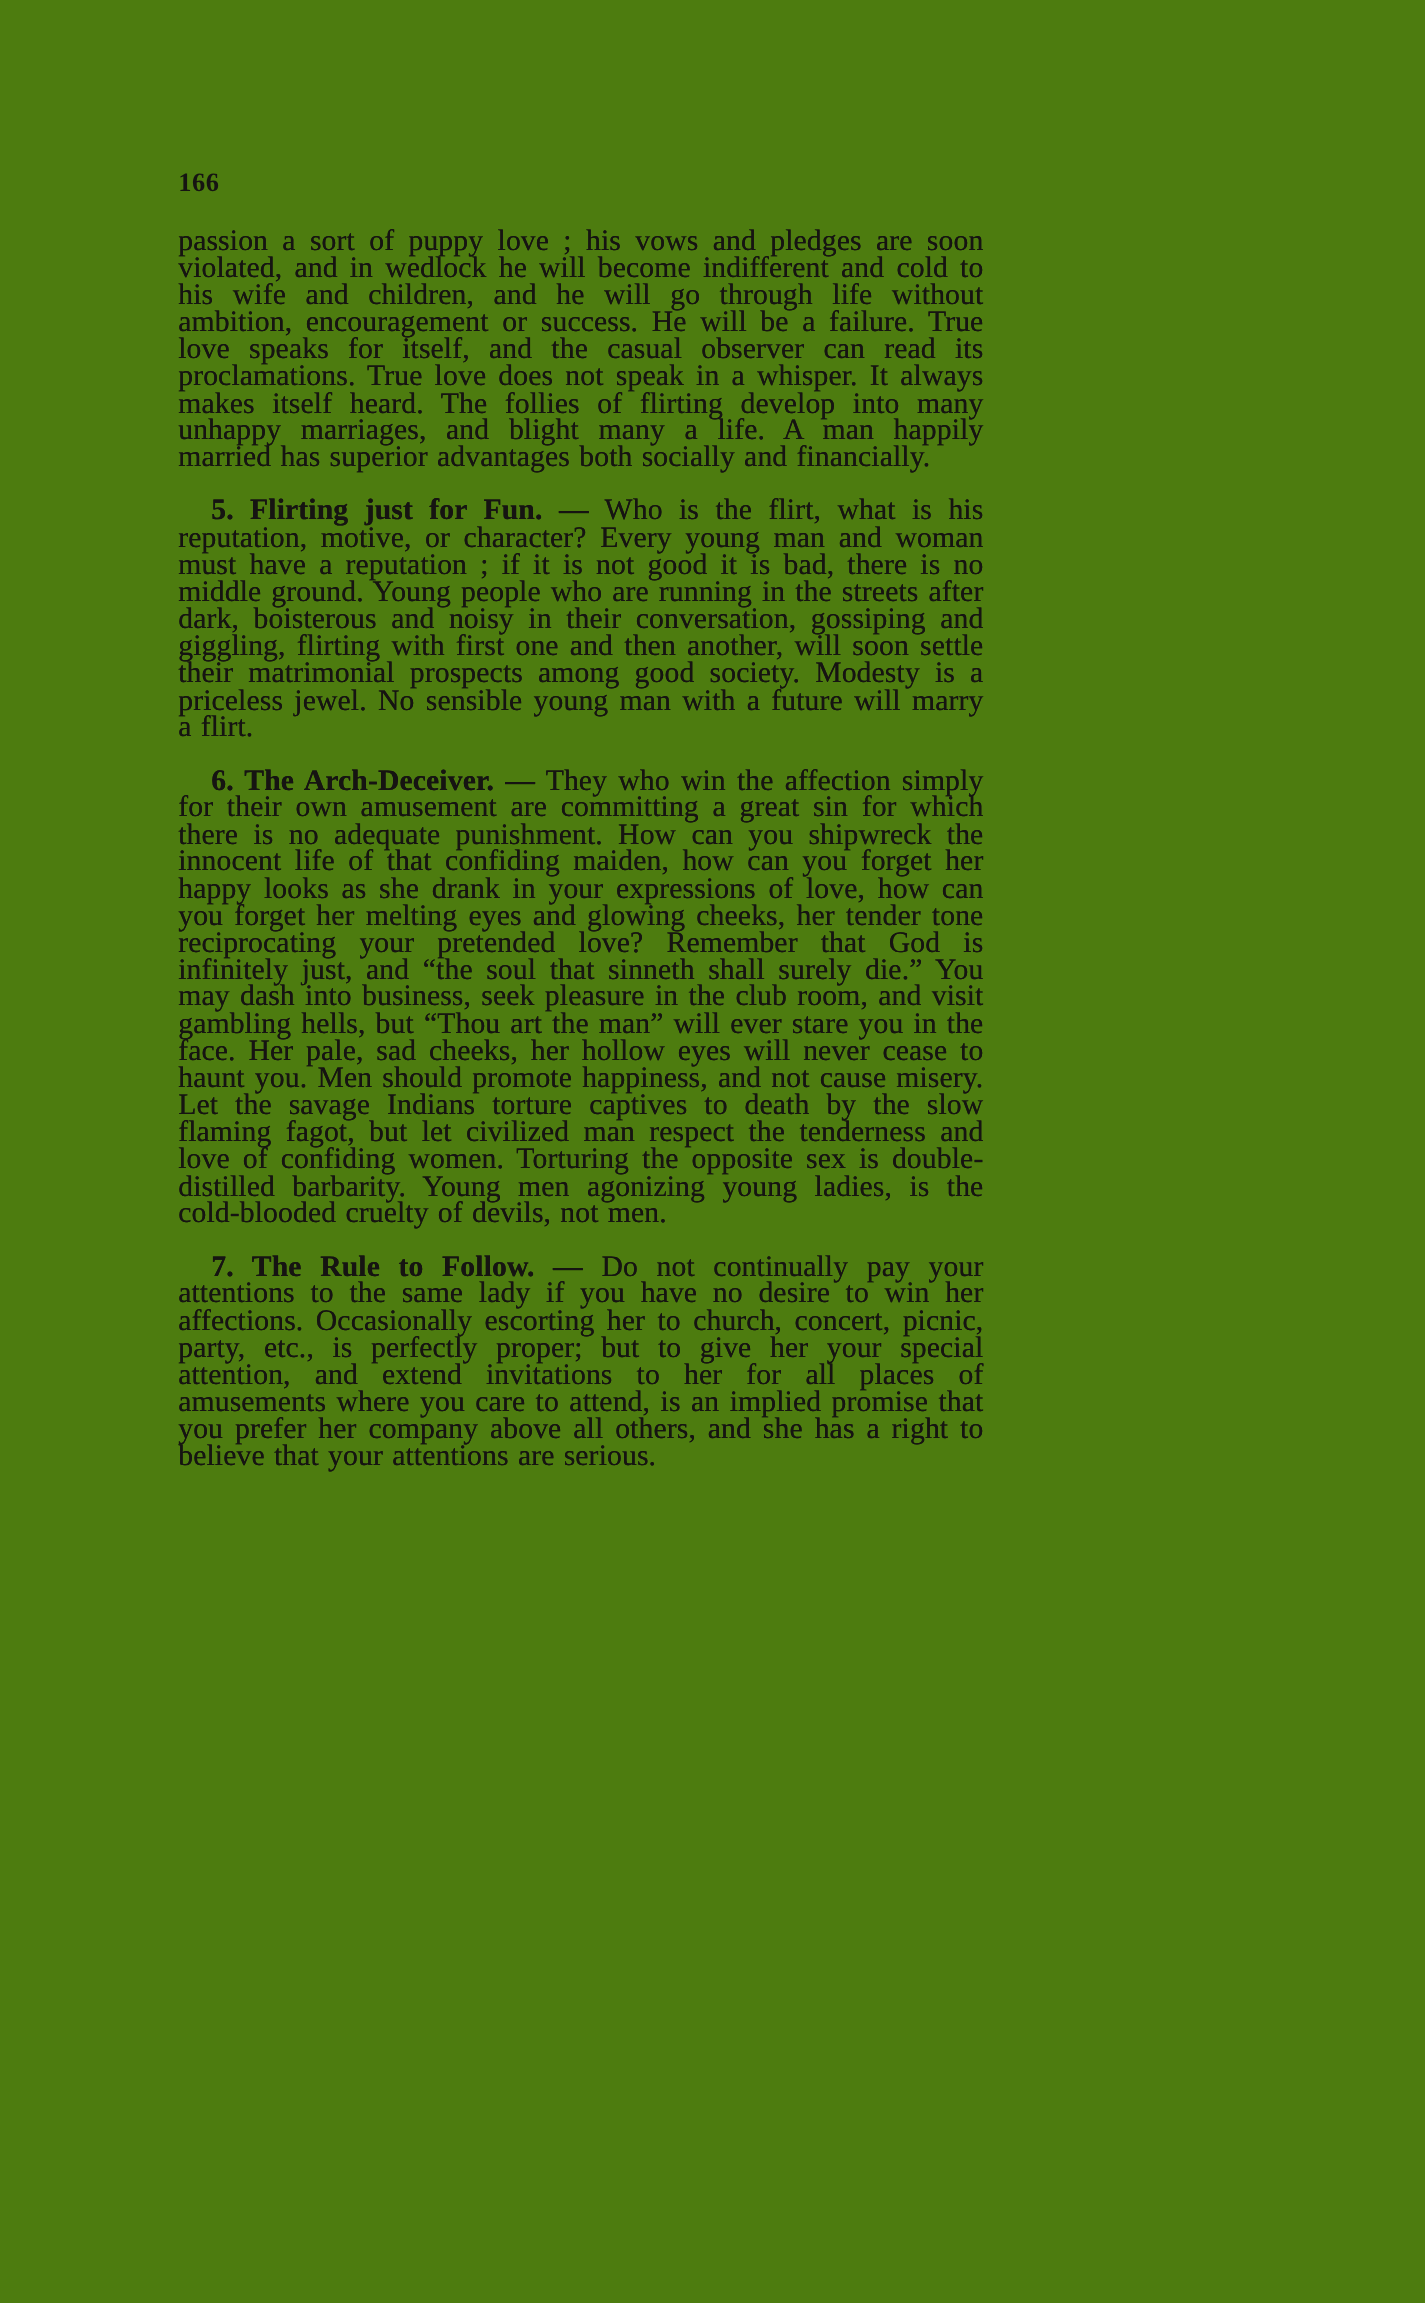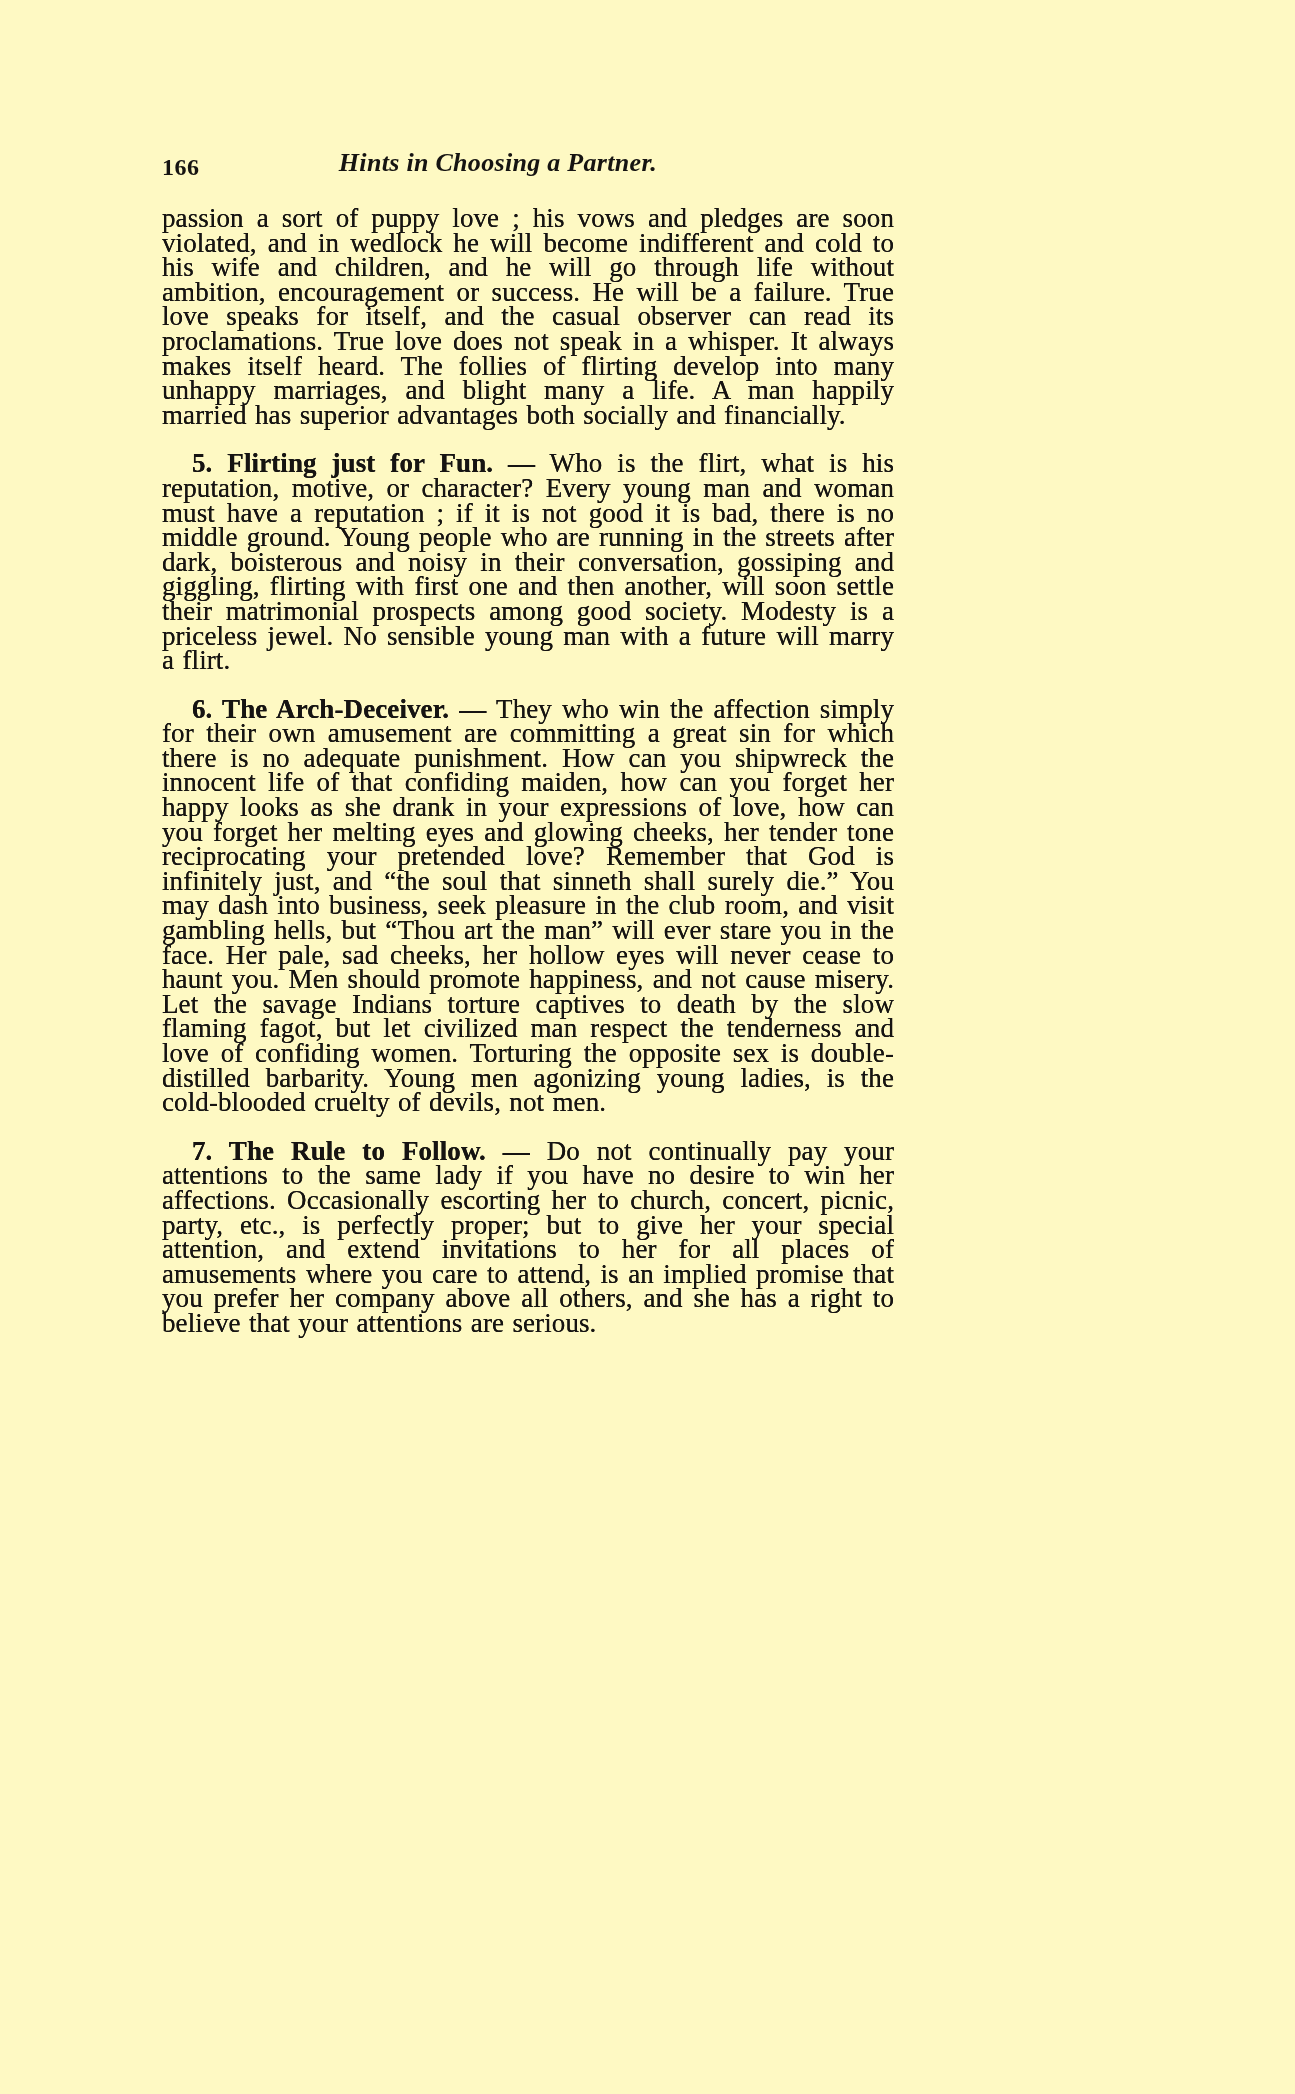--- a/index.html
+++ b/index.html
@@ -4,21 +4,21 @@
 <style>
   html, body {
     margin: 0;
     padding: 0;
     background: #ffffff;
   }
   .scan {
     position: relative;
     width: 1295px;
     height: 2094px;
-    background: #fef9c3;
+    background: #4d7c0f;
     overflow: hidden;
     font-family: "Liberation Serif", "DejaVu Serif", serif;
     color: #161412;
   }
   .textblock {
     position: absolute;
     left: 162px;
     top: 148px;
     width: 732px;
   }
@@ -69,21 +69,20 @@
   }
 </style>
 </head>
 <body>
 
 <div class="scan">
   <div class="textblock">
 
     <div class="header">
       <span class="pagenum">166</span>
-      <span class="runtitle">Hints in Choosing a Partner.</span>
     </div>
 
     <div class="body">
 
       <p class="continuation">
         <span>passion a sort of puppy love ; his vows and pledges are soon violated, and in wedlock he will become indifferent and cold to his wife and children, and he will go through life without ambition, encouragement or success.  He will be a failure. True love speaks for itself, and the casual observer can read its proclamations.  True love does not speak in a whisper. It always makes itself heard.  The follies of flirting develop into many unhappy marriages, and blight many a life.  A man happily married has superior advantages both socially and financially.</span>
       </p>
 
       <p class="section">
         <span class="lead">5. Flirting just for Fun. —</span><span> Who is the flirt, what is his reputation, motive, or character?  Every young man and woman must have a reputation ; if it is not good it is bad, there is no middle ground.  Young people who are running in the streets after dark, boisterous and noisy in their conversation, gossiping and giggling, flirting with first one and then another, will soon settle their matrimonial prospects among good society.  Modesty is a priceless jewel.  No sensible young man with a future will marry a flirt.</span>

